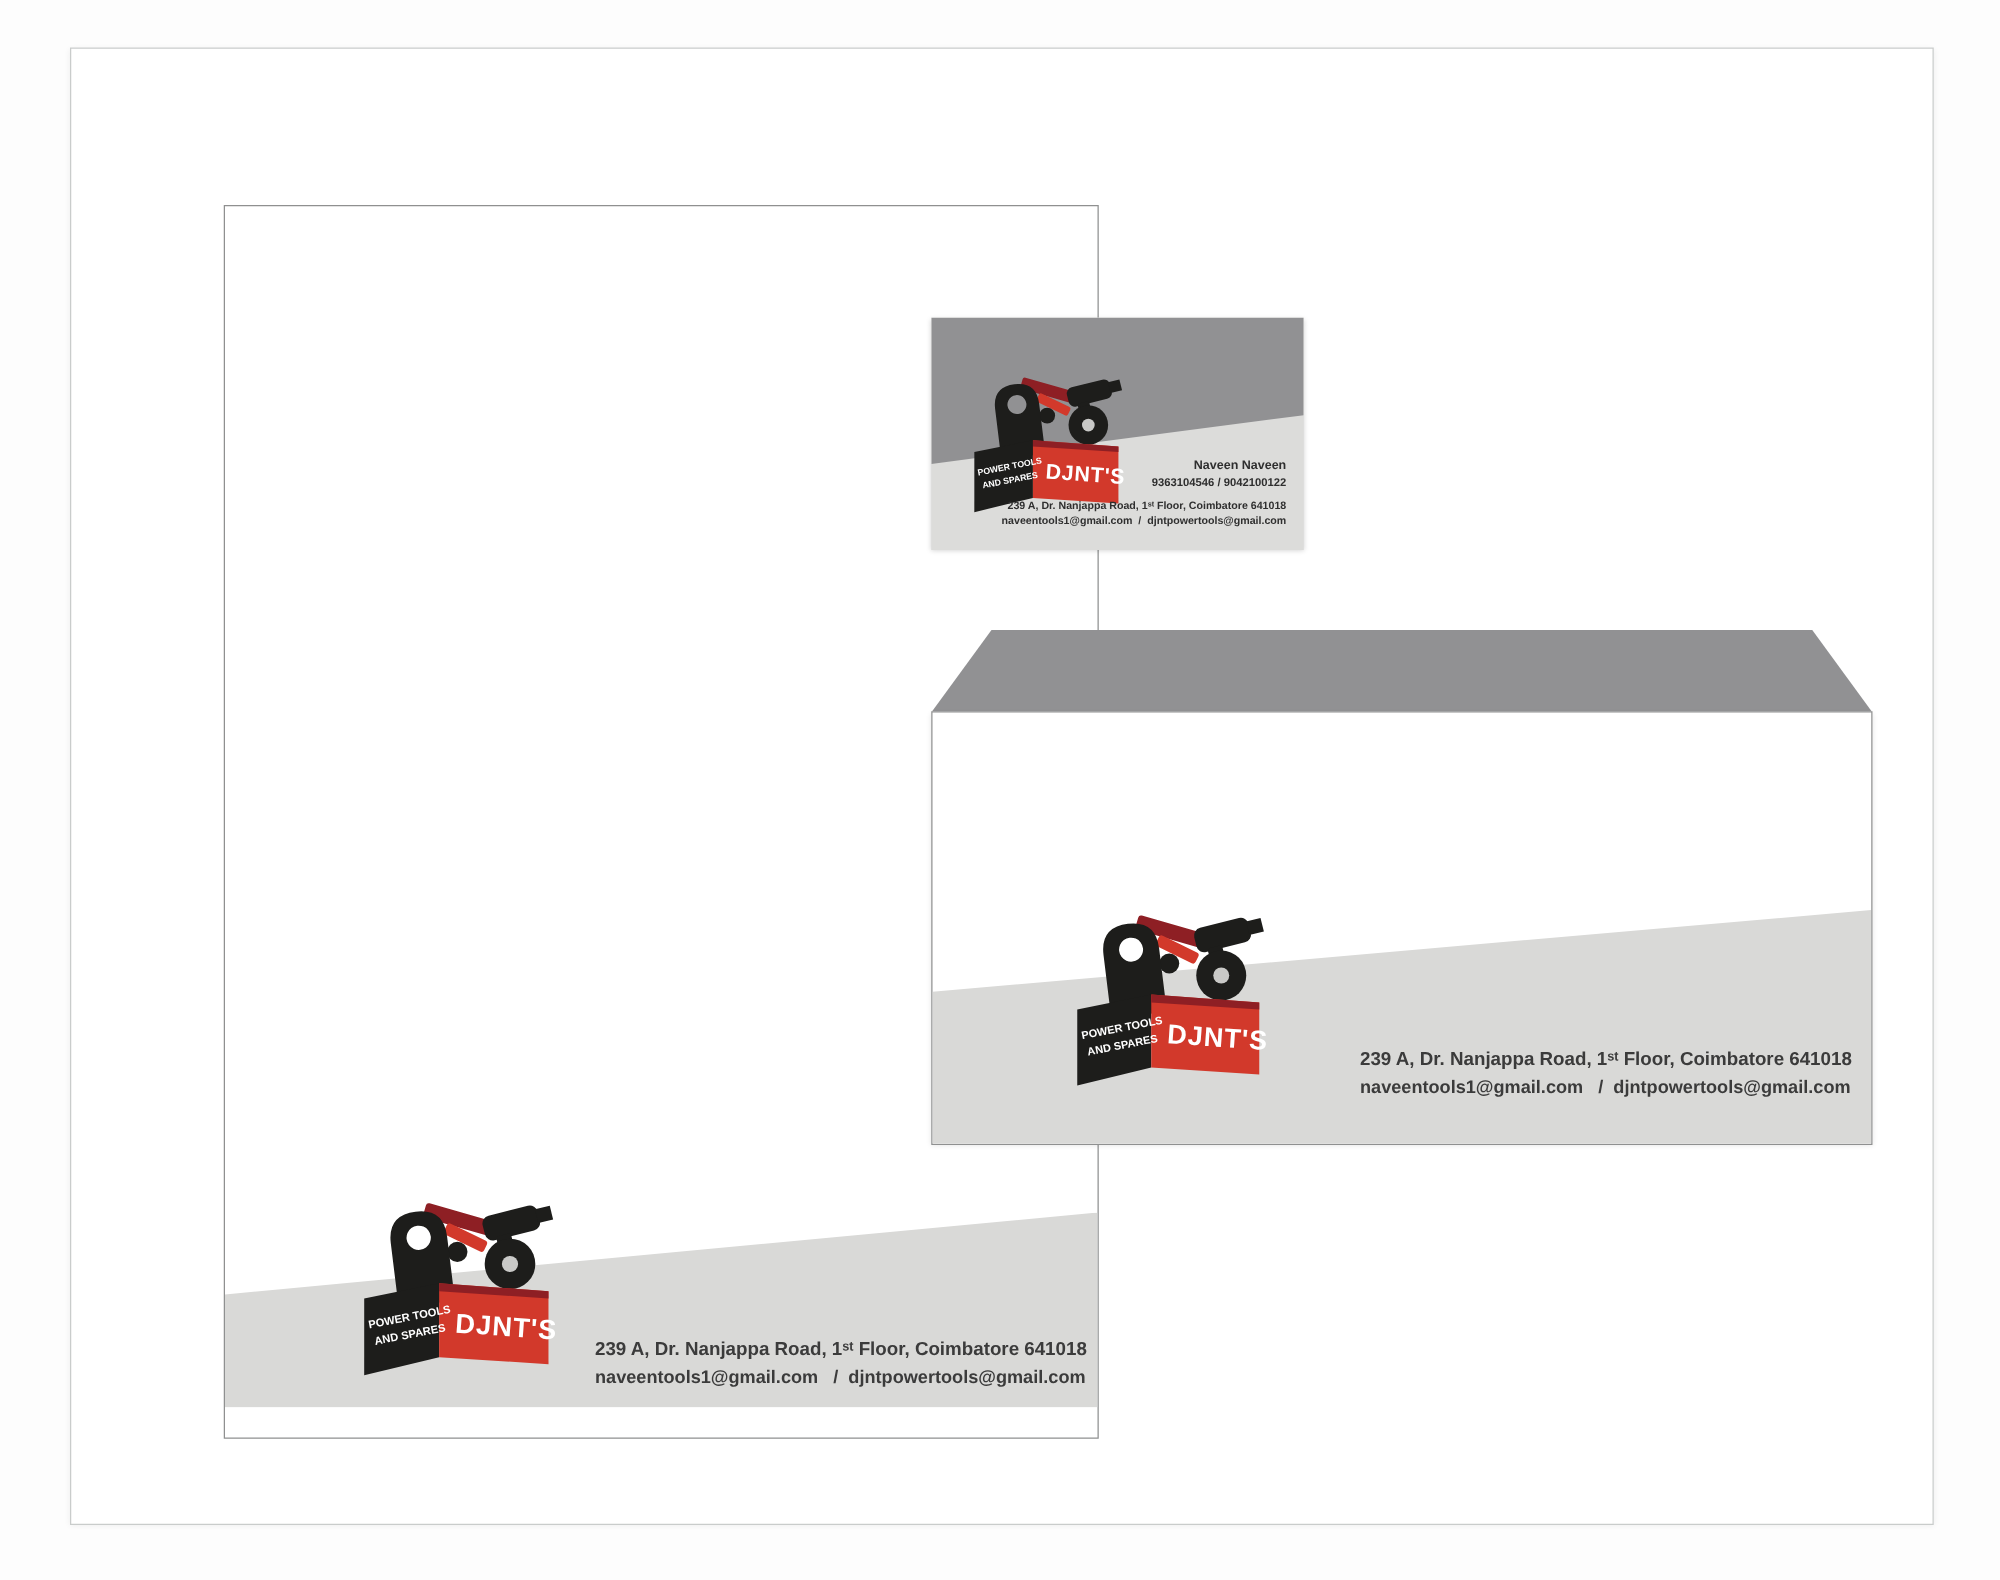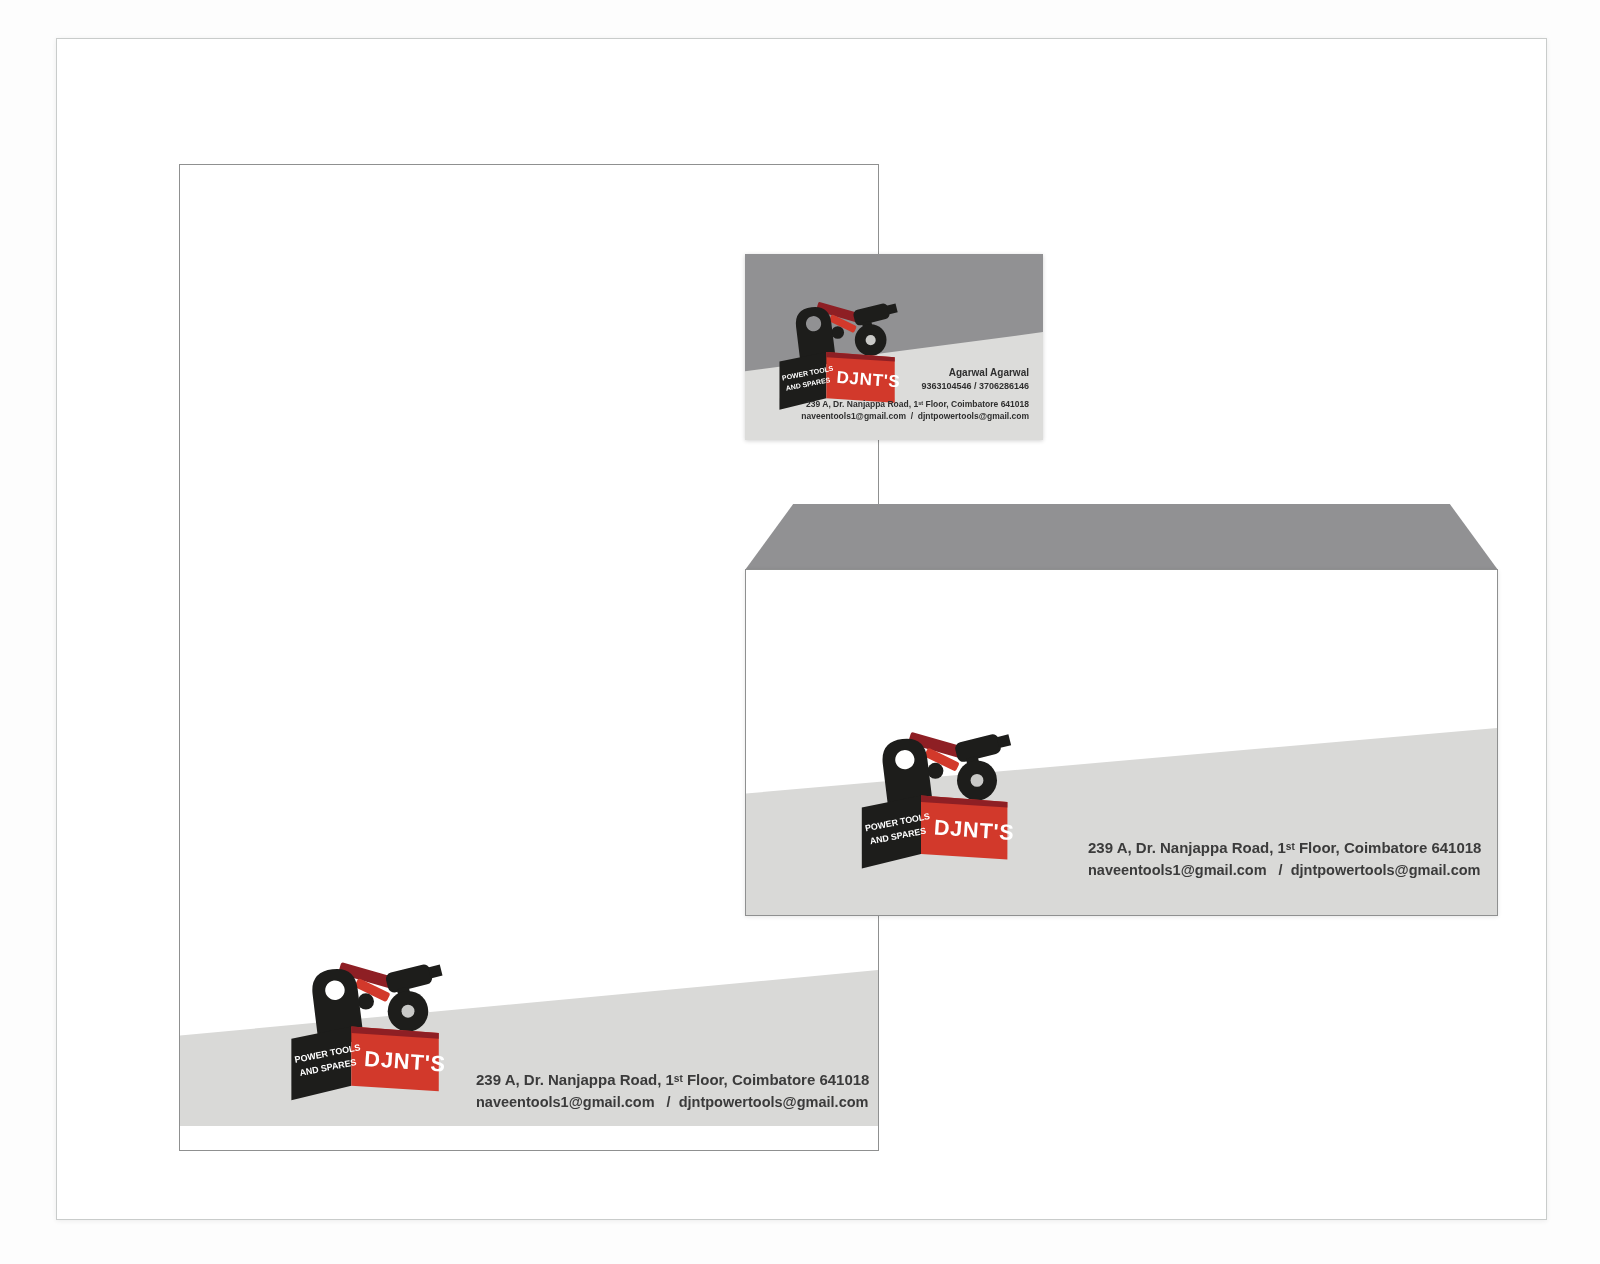--- a/index.html
+++ b/index.html
@@ -114,22 +114,22 @@
           <path fill-rule="evenodd" fill="#1d1d1b" transform="rotate(-7 82 70)" d="M54 118 L54 54 Q54 26 82 26 Q110 26 110 54 L110 118 Z M82 40 a12 12 0 1 0 0.01 0 Z"></path>
           <polygon points="26,112 100,97 100,170 26,188" fill="#1d1d1b"></polygon>
           <polygon points="100,97 208,105 208,177 100,170" fill="#d2392b"></polygon>
           <polygon points="100,97 208,105 208,112 100,105" fill="#8e1f24"></polygon>
           <text x="30" y="136" fill="#ffffff" font-size="11" font-weight="bold" transform="rotate(-11 60 134)">POWER TOOLS</text>
           <text x="36" y="153" fill="#ffffff" font-size="11" font-weight="bold" transform="rotate(-11 62 151)">AND SPARES</text>
           <text x="116" y="148" fill="#ffffff" font-size="27" font-weight="bold" letter-spacing="1" transform="rotate(4 150 140)">DJNT'S</text>
         </svg>
       </div>
       <div class="bc-text">
-        <div class="bc-name">Agarwal Agarwal</div>
-        <div class="bc-phone">9363104546 / 3706286146</div>
+        <div class="bc-name">Naveen Naveen</div>
+        <div class="bc-phone">9363104546 / 9042100122</div>
         <div class="bc-addr">239 A, Dr. Nanjappa Road, 1ˢᵗ Floor, Coimbatore 641018</div>
         <div class="bc-email">naveentools1@gmail.com  /  djntpowertools@gmail.com</div>
       </div>
     </div>
 
     <div class="env-flap"></div>
     <div class="envelope">
       <div class="env-band"></div>
       <div class="env-logo">
         <svg class="logo-svg" viewBox="0 0 240 200">

